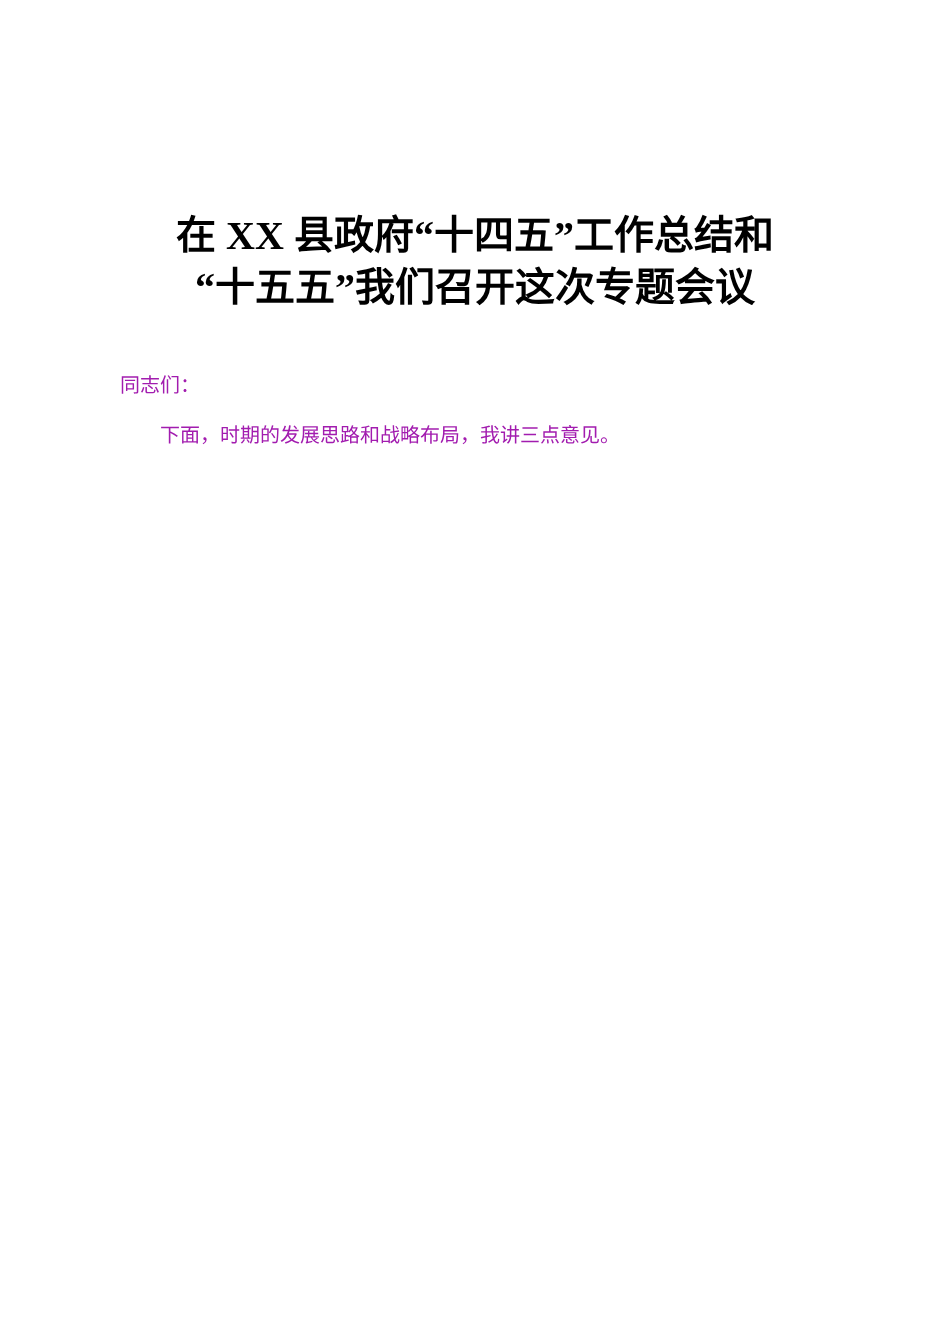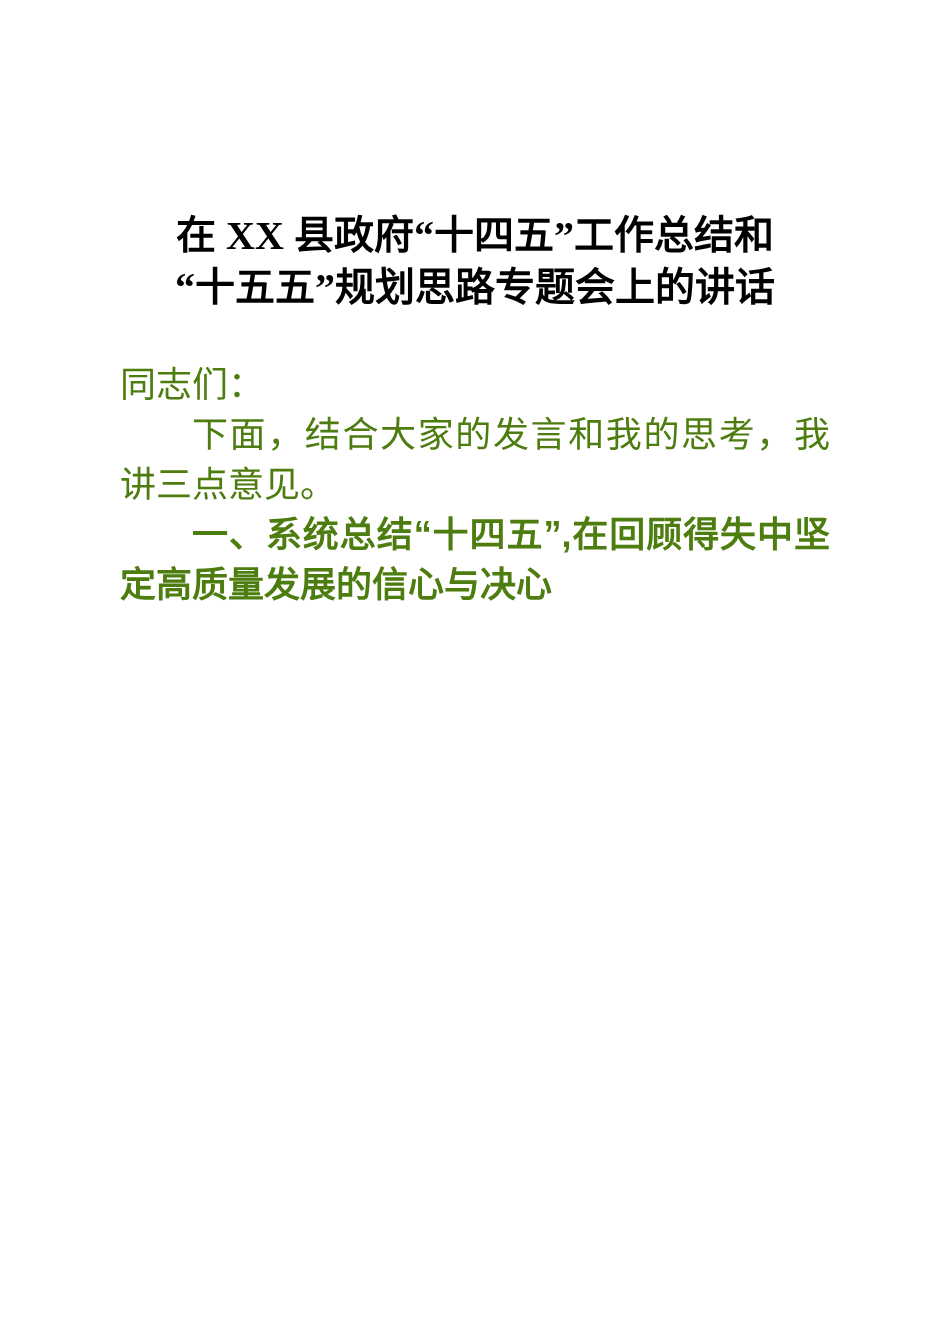--- a/index.html
+++ b/index.html
@@ -25,45 +25,44 @@
     font-size: 40px;
     line-height: 52px;
     text-align: center;
     color: #000000;
   }
   .doc-title .title-line {
     display: block;
   }
   .doc-body {
     margin-top: 46px;
-    font-size: 36px;
+    font-size: 20px;
     line-height: 50px;
     text-align: justify;
     text-justify: inter-ideograph;
-    color: #4d7c0f;
+    color: #a21caf;
   }
   .doc-body p {
     margin: 0;
     padding: 0;
   }
   .doc-body p.indent {
     text-indent: 2em;
   }
   .doc-body p.bold {
     font-weight: 700;
   }
 </style>
 </head>
 <body>
 
 <div class="page">
   <h1 class="doc-title">
     <span class="title-line">在 XX 县政府“十四五”工作总结和</span>
-    <span class="title-line">“十五五”规划思路专题会上的讲话</span>
+    <span class="title-line">“十五五”我们召开这次专题会议</span>
   </h1>
 
   <div class="doc-body">
 
   <p>同志们：</p>
-      <p class="indent">下面，结合大家的发言和我的思考，我讲三点意见。</p>
-      <p class="indent bold">一、系统总结“十四五”,在回顾得失中坚定高质量发展的信心与决心</p>
+      <p class="indent">下面，时期的发展思路和战略布局，我讲三点意见。</p>
     </div>
 </div>
 
 </body></html>

